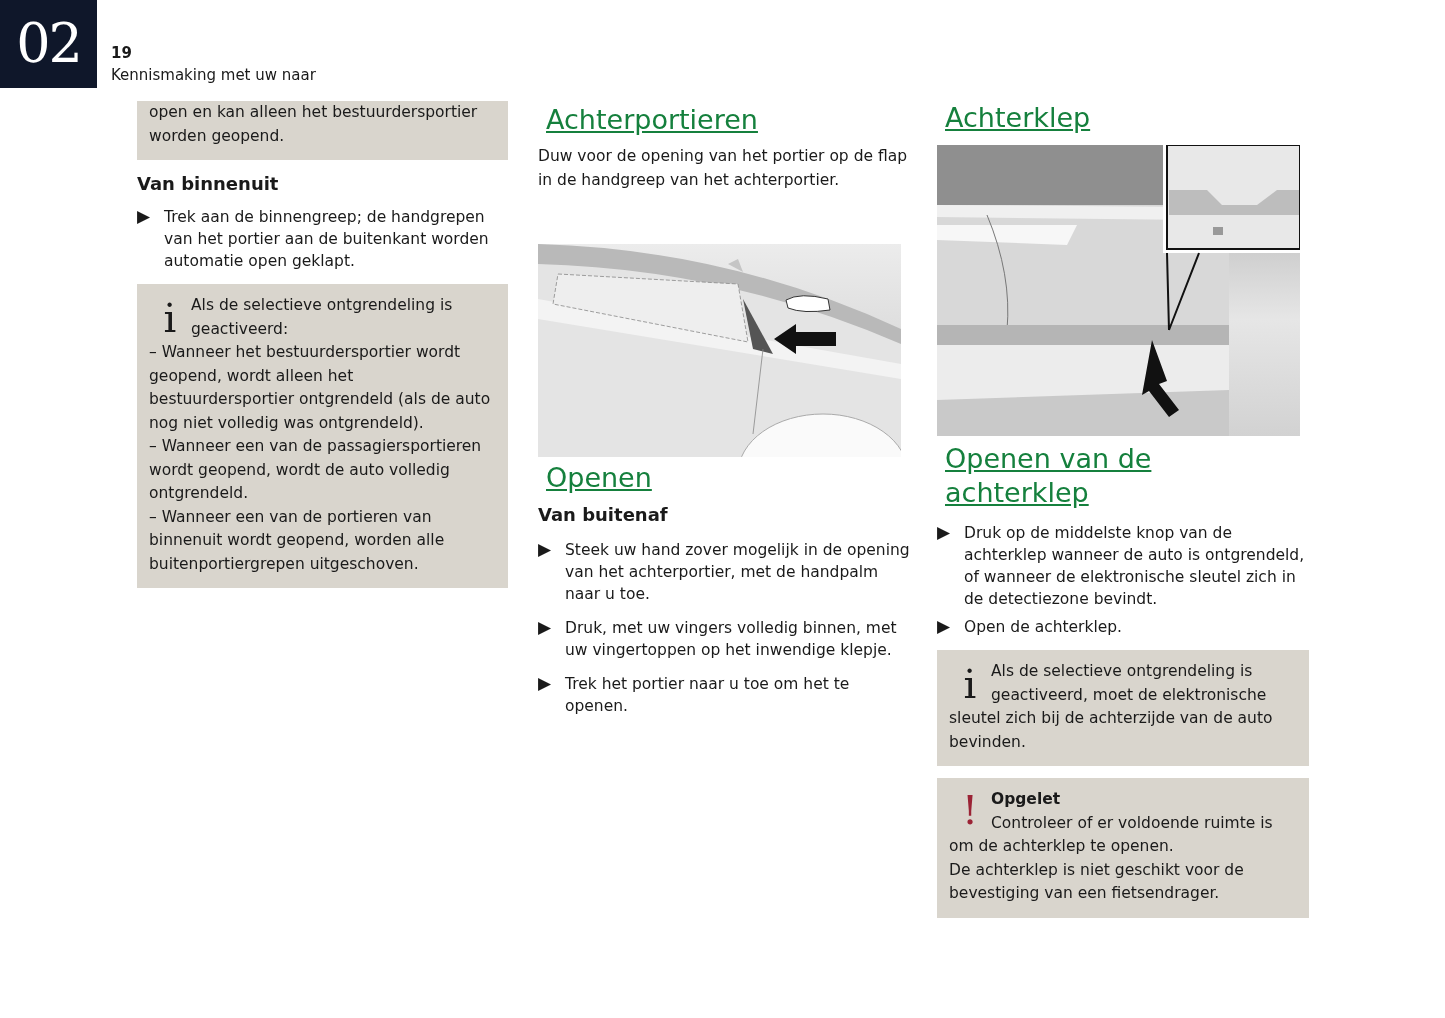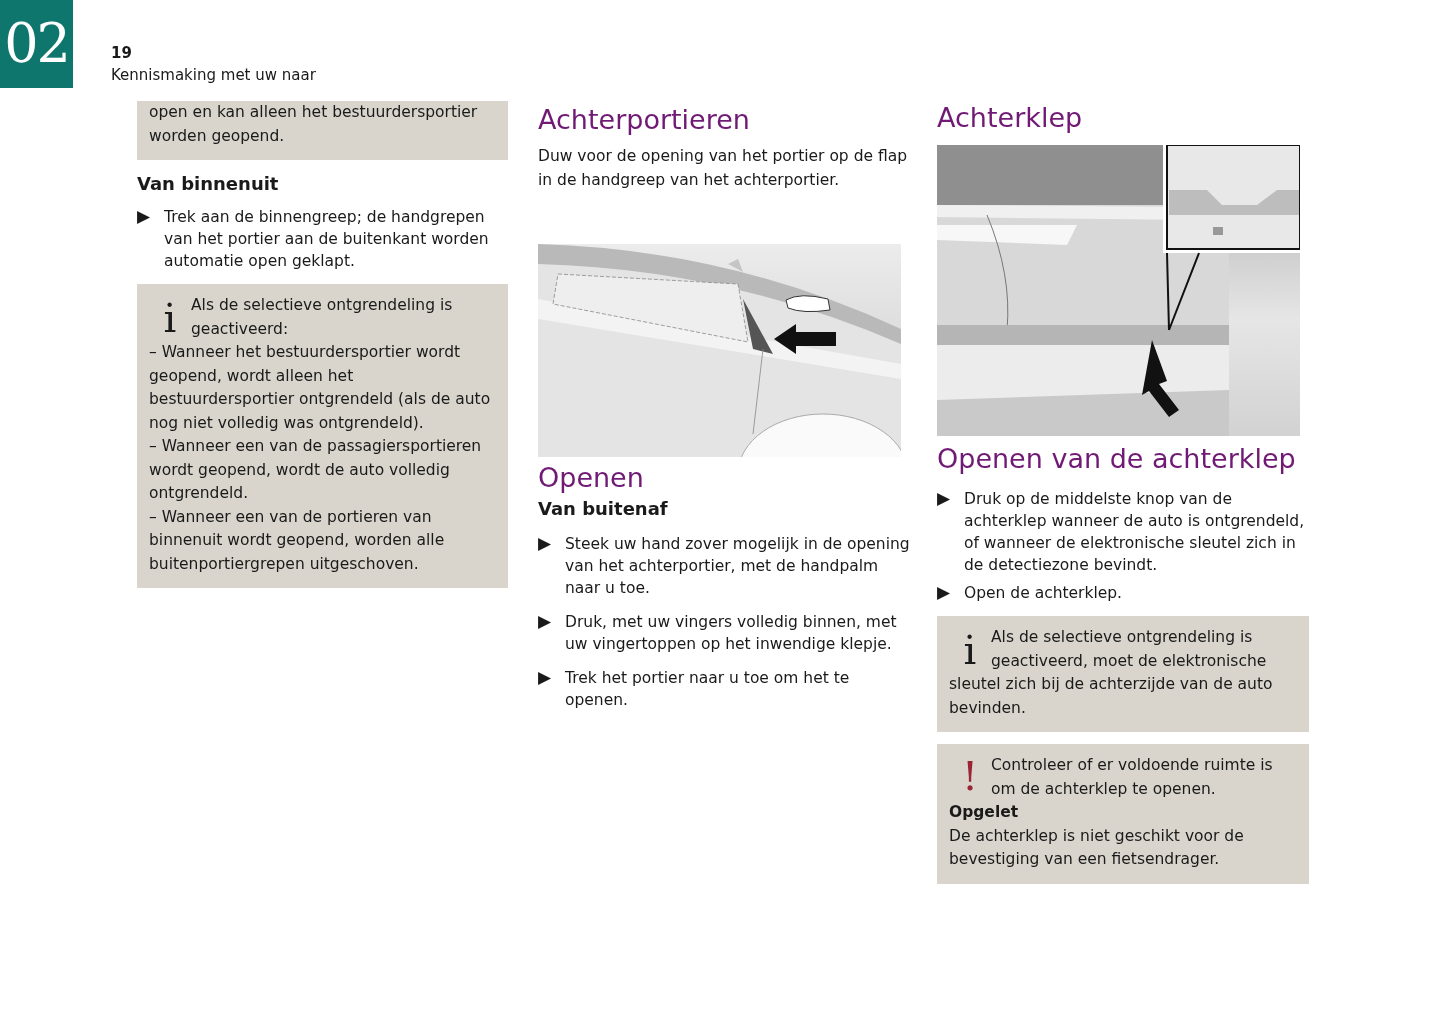--- a/index.html
+++ b/index.html
@@ -2,36 +2,36 @@
 <html><head>
 <meta charset="utf-8">
 <style>
   html, body { margin:0; padding:0; }
   body {
     width:1445px; height:1018px; position:relative; overflow:hidden;
     background:#ffffff; color:#1a1a1a;
     font-family: "DejaVu Sans", sans-serif;
   }
   .chapter-box {
-    position:absolute; left:0; top:0; width:73px; height:88px;
-    background:#0f766e; color:#fff;
+    position:absolute; left:0; top:0; width:97px; height:88px;
+    background:#0f172a; color:#fff;
     font-family: "DejaVu Serif", serif; font-size:54px; line-height:88px;
     text-align:center; letter-spacing:-2px;
   }
   .page-num { position:absolute; left:111px; top:44px; font-size:15px; font-weight:bold; }
   .page-title { position:absolute; left:111px; top:66px; font-size:15px; }
   .col { position:absolute; }
   .col1 { left:137px; top:101px; width:371px; }
   .col2 { left:538px; top:101px; width:372px; }
   .col3 { left:937px; top:101px; width:372px; }
   .txt { font-size:15.5px; line-height:23.5px; }
   .box {
     background:#d9d5cd; padding:16px 12px;
   }
-  .h-big { font-size:27px; font-weight:normal; margin:0; line-height:34px; color:#701a75; }
+  .h-big { font-size:27px; font-weight:normal; margin:8px; line-height:34px; color:#15803d;text-decoration:underline; }
   .h-sub { font-size:18px; font-weight:bold; margin:0; line-height:24px; }
   .bullet { display:flex; font-size:15.5px; line-height:22px; }
   .bullet .tri { width:27px; flex:0 0 27px; font-size:17px; line-height:20px; }
   .info-i {
     float:left; font-family:"DejaVu Serif", serif; font-size:40px; line-height:40px;
     width:42px; text-align:center; margin-top:4px;
   }
   .warn-i {
     float:left; font-family:"DejaVu Serif", serif; font-size:40px; line-height:40px;
     width:42px; text-align:center; color:#9b2335; margin-top:2px;
@@ -126,17 +126,17 @@
   <div class="bullet" style="margin-top:6px;">
     <span class="tri">▶</span>
     <span>Open de achterklep.</span>
   </div>
   <div class="box txt" style="margin-top:12px;padding-top:10px;padding-bottom:12px;">
     <span class="info-i">i</span>
     <span>Als de selectieve ontgrendeling is geactiveerd, moet de elektronische sleutel zich bij de achterzijde van de auto bevinden.</span>
   </div>
   <div class="box txt" style="margin-top:12px;padding-top:10px;padding-bottom:12px;">
     <span class="warn-i">!</span>
+    <div style="font-weight:bold;">Opgelet</div>
     <div>Controleer of er voldoende ruimte is om de achterklep te openen.</div>
-    <div style="font-weight:bold;">Opgelet</div>
     <div>De achterklep is niet geschikt voor de bevestiging van een fietsendrager.</div>
   </div>
 </div>
 
 </body></html>

